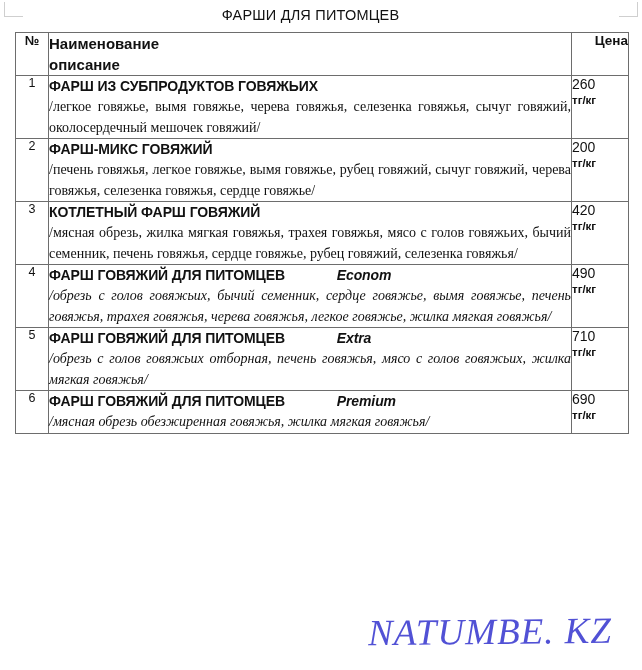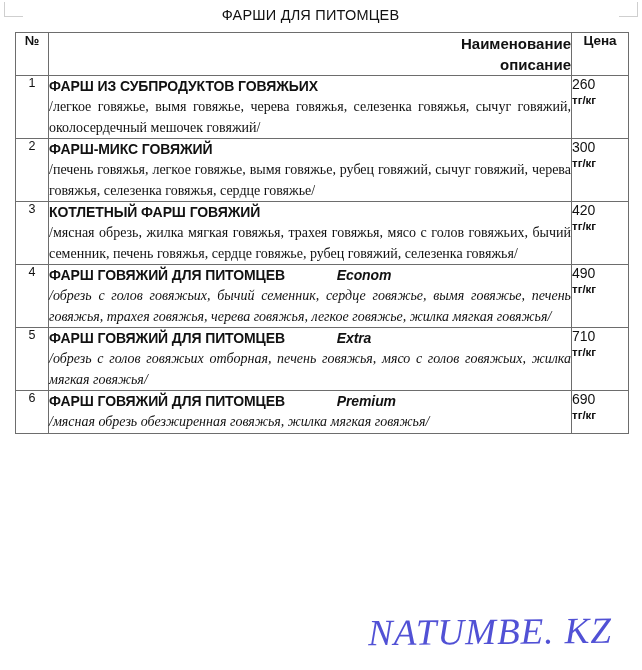--- a/index.html
+++ b/index.html
@@ -61,27 +61,27 @@
   col.c-price { width: 57px; }
 
   
   .hd-num {
     text-align: center;
     font-size: 13px;
     padding: 3px 0 0 0;
     line-height: 15px;
   }
   .hd-name {
-    text-align: right;
+    text-align: left;
     font-size: 15px;
     line-height: 21px;
     padding: 3px 6px 4px 6px;
   }
   .hd-price {
-    text-align: center;
+    text-align: right;
     font-size: 13.5px;
     line-height: 16px;
     padding: 4px 2px 0 2px;
   }
 
   
   .cell-num {
     text-align: center;
     font-size: 12.5px;
     line-height: 15px;
@@ -181,21 +181,21 @@
           <div class="price-unit">тг/кг</div>
         </td>
       </tr>
       <tr>
         <td class="cell-num">2</td>
         <td class="cell-name">
           <div class="item-title"><span>ФАРШ-МИКС ГОВЯЖИЙ</span><span class="suffix"></span></div>
           <div class="item-desc">/печень говяжья, легкое говяжье, вымя говяжье, рубец говяжий, сычуг говяжий, черева говяжья, селезенка говяжья, сердце говяжье/</div>
         </td>
         <td class="cell-price">
-          <div class="price-value">300</div>
+          <div class="price-value">200</div>
           <div class="price-unit">тг/кг</div>
         </td>
       </tr>
       <tr>
         <td class="cell-num">3</td>
         <td class="cell-name">
           <div class="item-title"><span>КОТЛЕТНЫЙ ФАРШ ГОВЯЖИЙ</span><span class="suffix"></span></div>
           <div class="item-desc">/мясная обрезь, жилка мягкая говяжья, трахея говяжья, мясо с голов говяжьих, бычий семенник, печень говяжья, сердце говяжье, рубец говяжий, селезенка говяжья/</div>
         </td>
         <td class="cell-price">

